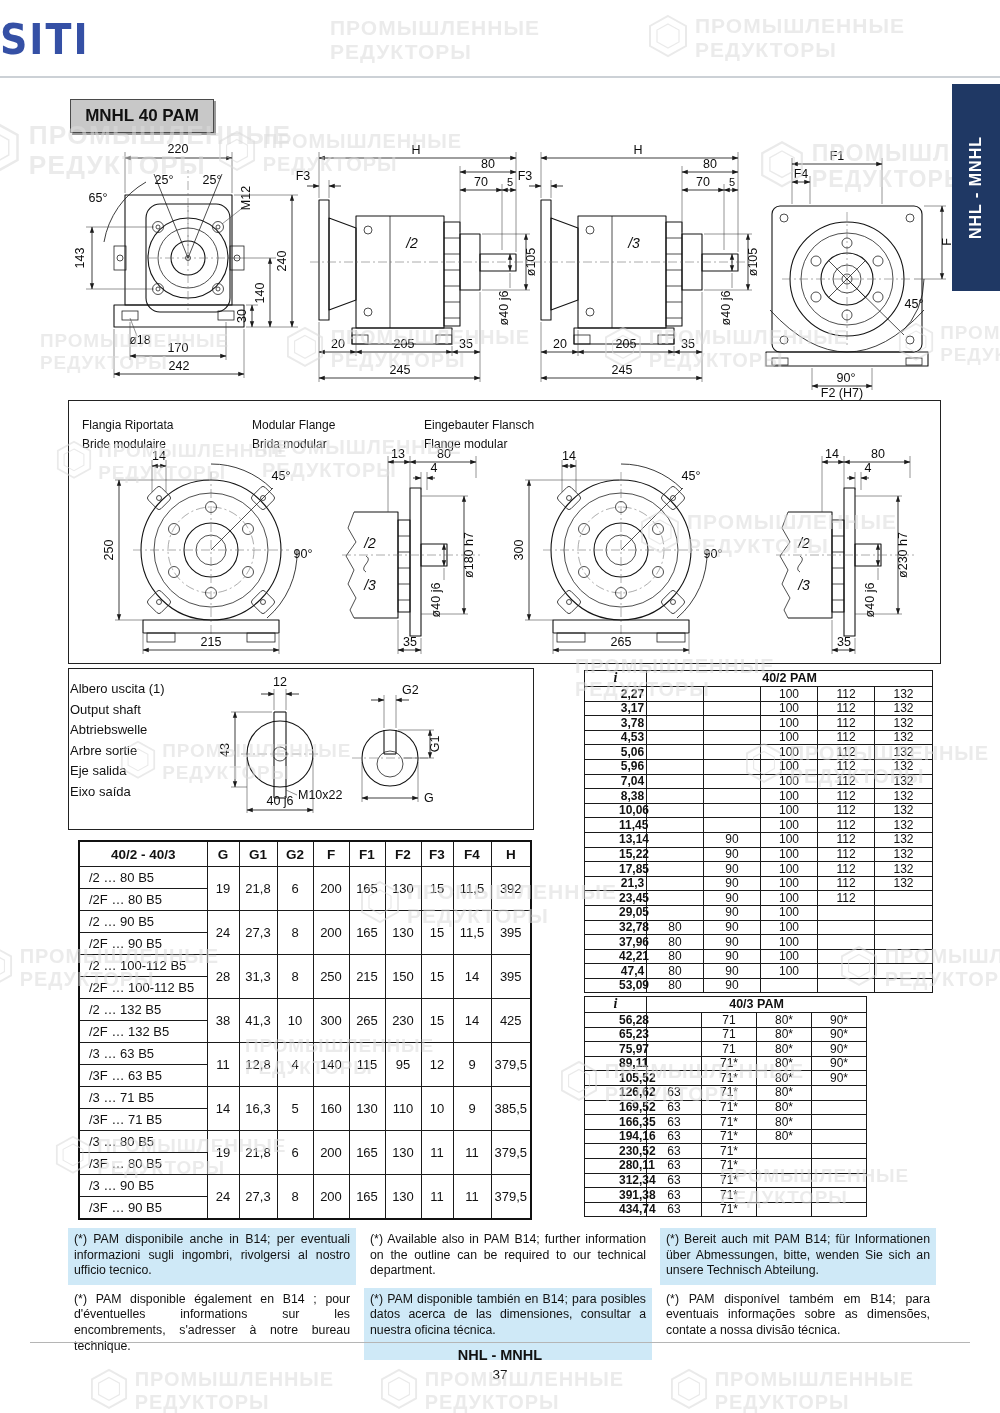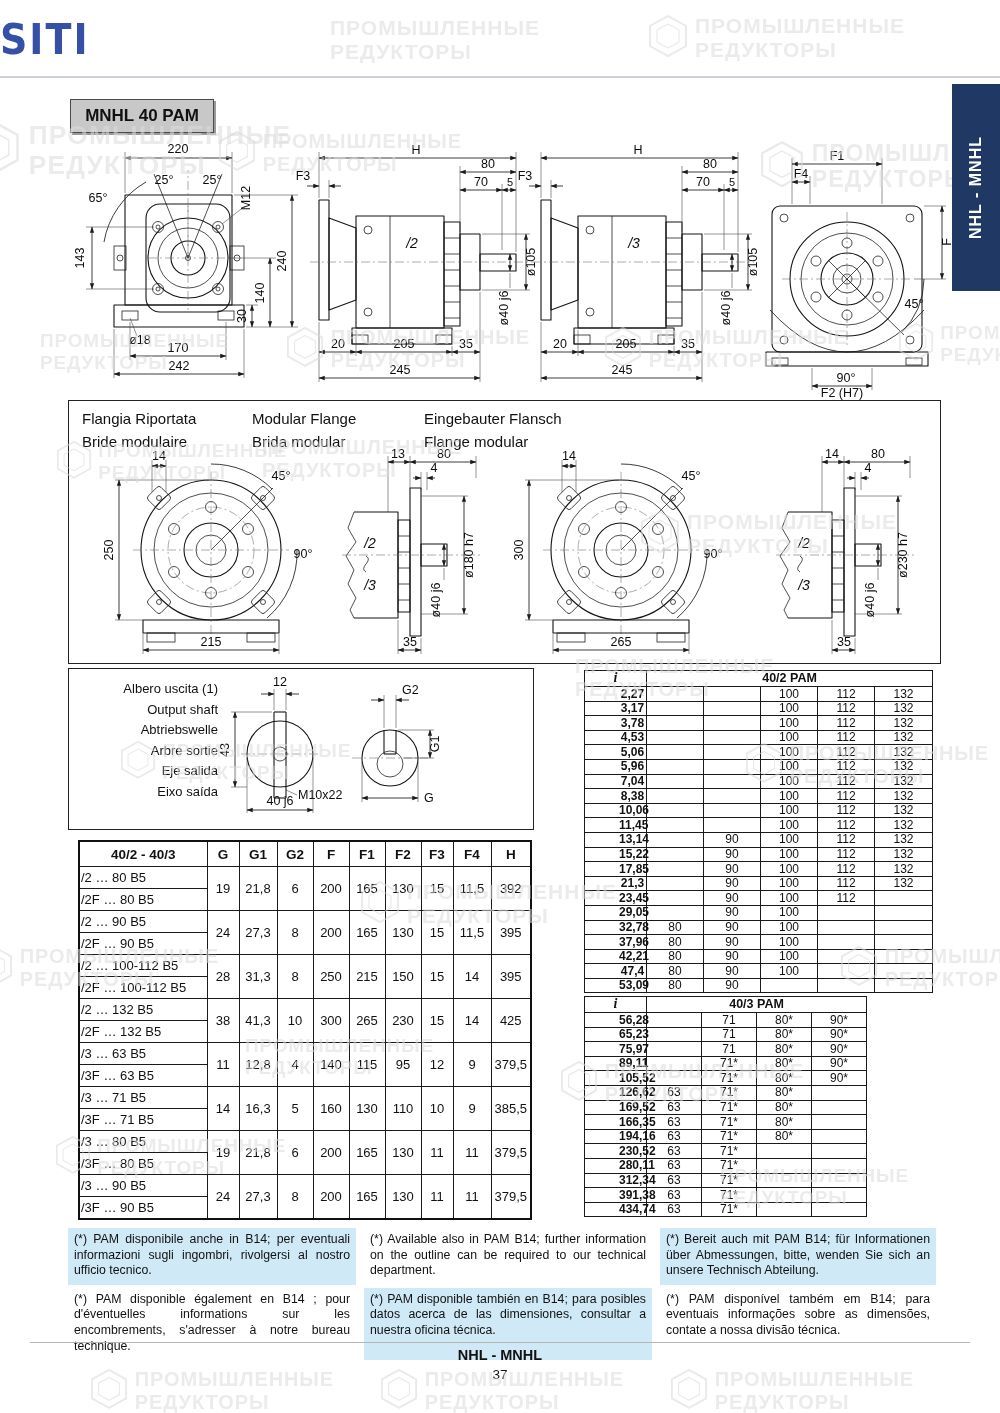--- a/index.html
+++ b/index.html
@@ -23,28 +23,28 @@
   .ol2{fill:none;stroke:#141414;stroke-width:.75;}
   .dm{stroke:#1a1a1a;stroke-width:.85;fill:none;}
   .ex{stroke:#3a3a3a;stroke-width:.55;fill:none;}
   .cl{stroke:#666;stroke-width:.55;stroke-dasharray:9 3 2 3;fill:none;}
   svg text{font-family:"Liberation Sans",sans-serif;font-size:12.5px;fill:#0c0c0c;}
   svg text.sm{font-size:11px;}
   svg text.vl{font-size:14px;font-style:italic;}
   .dt{text-anchor:middle;}
   
   .secbox{position:absolute;border:1px solid #222;z-index:2;background:transparent;}
-  .cap{position:absolute;font-size:15px;line-height:1.55;z-index:2;}
+  .cap{position:absolute;font-size:12px;line-height:1.55;z-index:2;margin-top:9px;}
   .shaft-labels{position:absolute;font-size:13px;line-height:1.58;z-index:2;}
   
   table{border-collapse:collapse;z-index:2;position:absolute;background:transparent;}
   .main-table{left:78px;top:840px;width:452px;table-layout:fixed;font-size:13px;border:2px solid #111;}
   .main-table th,.main-table td{border:1px solid #1a1a1a;text-align:center;padding:0;height:21px;}
   .main-table thead th{height:24px;font-size:13.5px;font-weight:bold;}
-  .main-table td.lbl{text-align:left;padding-left:1px;}
+  .main-table td.lbl{text-align:left;padding-left:9px;}
   .pam{table-layout:fixed;font-size:12px;border:1.5px solid #111;}
   .pam th,.pam td{border:1px solid #1a1a1a;text-align:center;padding:0;line-height:1.05;}
   .pam td{height:13.6px;}
   .pam thead th{height:15px;font-weight:bold;font-size:12.5px;}
   .pam .ihead{font-style:italic;font-family:"Liberation Serif",serif;font-size:14px;}
   .pam td.icell{font-weight:bold;padding-left:34px;}
   .pam2{left:584px;top:670px;width:348px;}
   .pam3{left:584px;top:996px;width:282px;}
   
   .fnotes{position:absolute;left:68px;top:1228px;width:868px;display:grid;
@@ -737,21 +737,21 @@
       <line class="ex" x1="108" y1="120" x2="108" y2="132"></line>
       <text transform="rotate(-90 104 152)" class="dt" x="104" y="152">ø40 j6</text>
       <line class="ex" x1="62" y1="172" x2="62" y2="206"></line>
         <line class="ex" x1="85" y1="190" x2="85" y2="206"></line>
       <line class="dm" x1="62" y1="202" x2="85" y2="202" marker-start="url(#ar)" marker-end="url(#ar)"></line>
       <text class="dt" x="74" y="198">35</text>
     </g>
   </svg>
 
   <div class="secbox" style="left:68px;top:668px;width:464px;height:160px;"></div>
-  <div class="shaft-labels" style="left:88px;top:679px;width:130px;text-align:right;">
+  <div class="shaft-labels" style="left:70px;top:679px;width:130px;">
 
   <div>Albero uscita (1)</div>
       <div>Output shaft</div>
       <div>Abtriebswelle</div>
       <div>Arbre sortie</div>
       <div>Eje salida</div>
       <div>Eixo saída</div>
     </div>
 
   <svg class="draw" style="left:205px;top:674px" width="150" height="152" viewBox="0 0 150 152">

